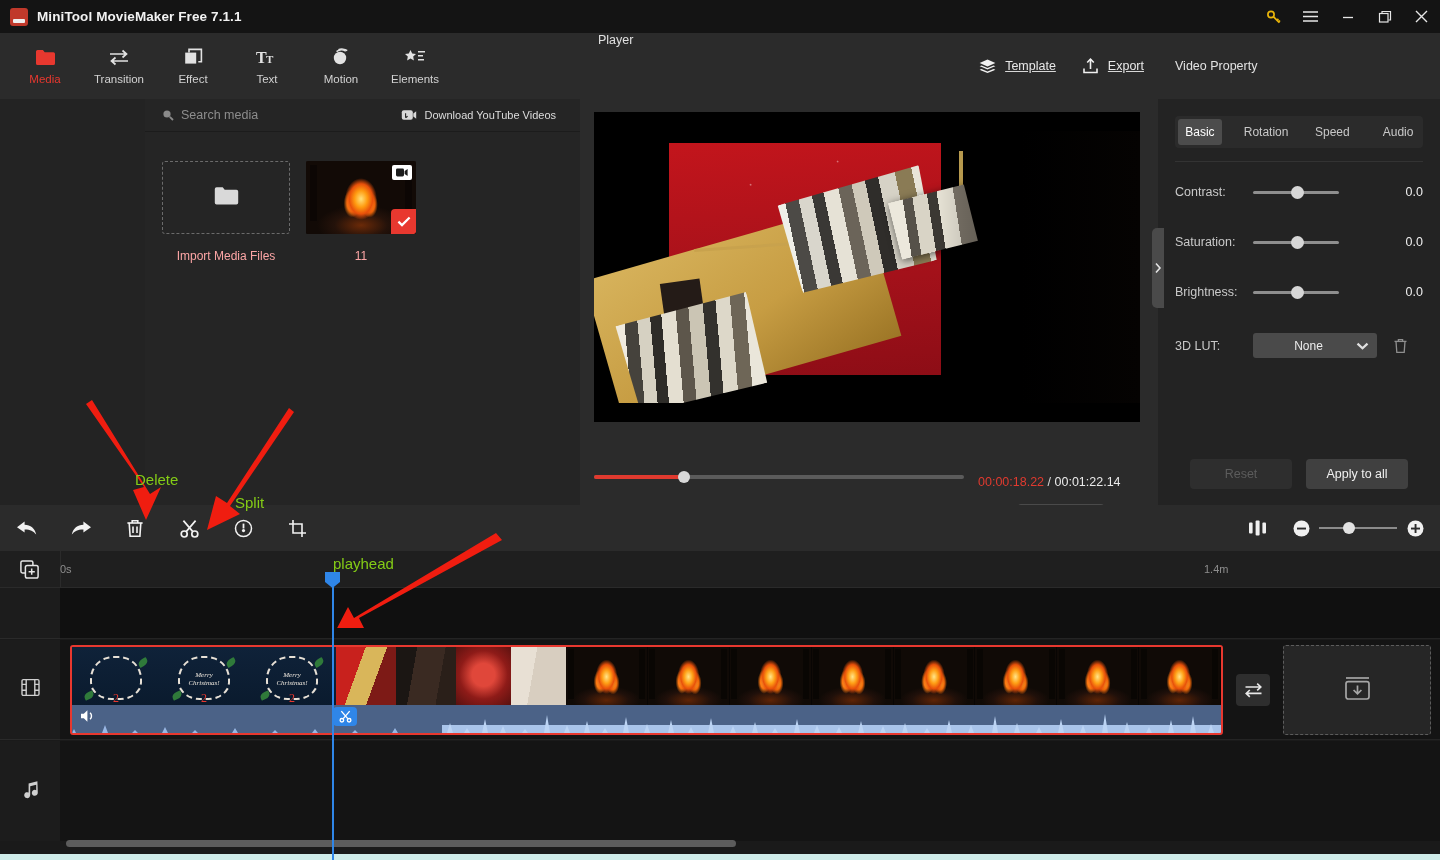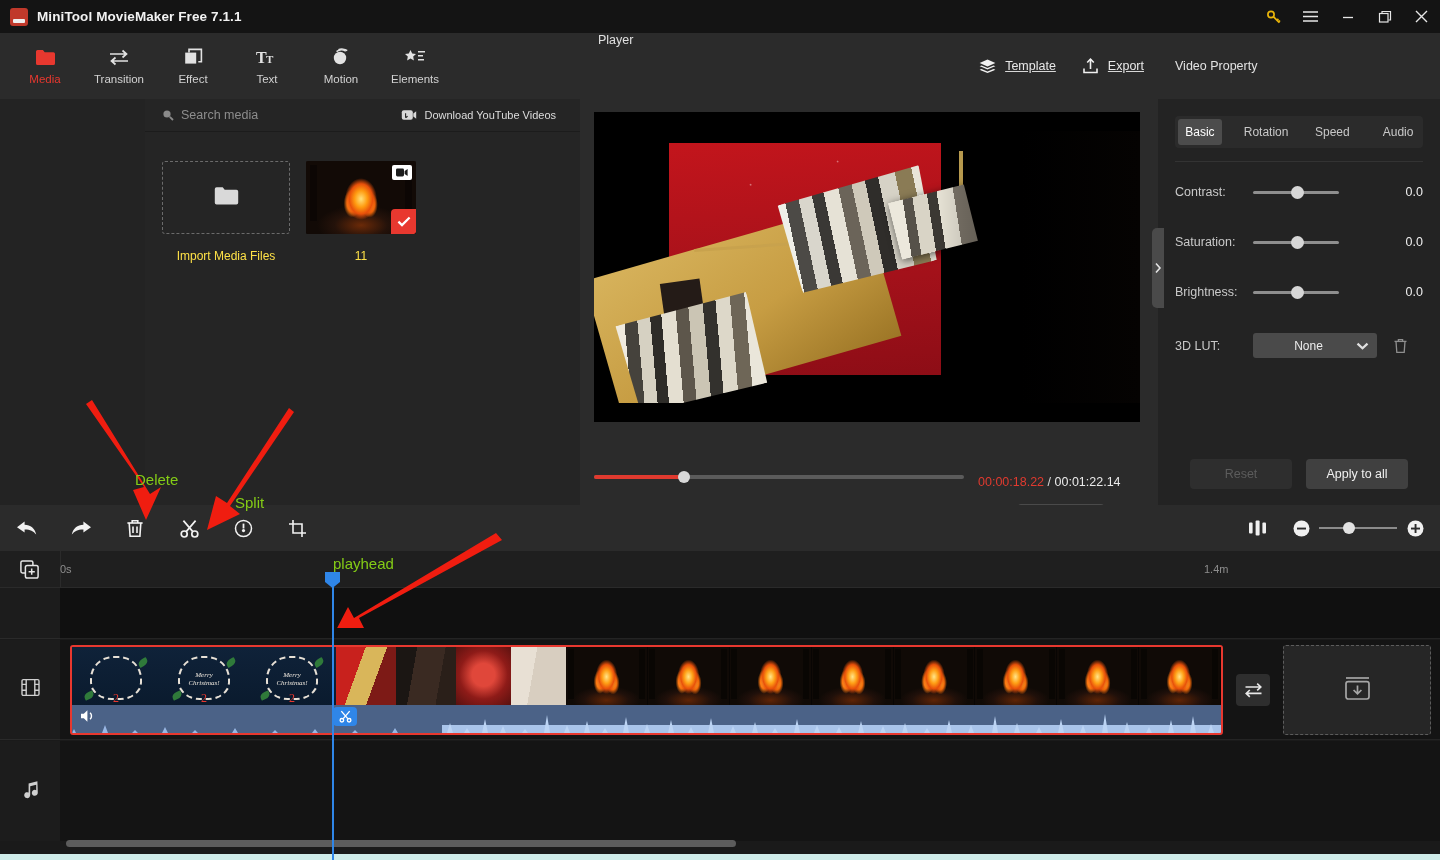--- a/index.html
+++ b/index.html
@@ -70,21 +70,21 @@
   .yt-dl { margin-left: auto; margin-right: 24px; display: flex; align-items: center; gap: 8px; cursor: pointer; }
   .yt-ic { color: #d8d8d8; display: flex; }
   .yt-label { font-size: 11px; color: #dcdcdc; }
   .media-grid { display: flex; gap: 16px; padding: 29px 0 0 17px; }
   .import-tile { width: 128px; }
   .import-box {
     width: 128px; height: 73px; border: 1.5px dashed #6b6b6b; border-radius: 3px;
     display: flex; align-items: center; justify-content: center; cursor: pointer;
   }
   .import-box svg { color: #d9d9d9; }
-  .tile-caption { margin-top: 15px; text-align: center; font-size: 12px; color: #fde047; }
+  .tile-caption { margin-top: 15px; text-align: center; font-size: 12px; color: #fca5a5; }
   .media-tile { width: 110px; }
   .media-thumb {
     width: 110px; height: 73px; border-radius: 2px; position: relative; overflow: hidden;
     background: #080604; cursor: pointer;
   }
   .fireplace {
     position: absolute; inset: 0;
     background:
       radial-gradient(ellipse 20px 26px at 50% 52%, #ffe07a 0%, #ff9b10 32%, #e8500a 58%, rgba(120,25,4,0) 80%),
       radial-gradient(ellipse 11px 18px at 42% 58%, #ffd24a 0%, #ff7a10 45%, rgba(120,25,4,0) 78%),

